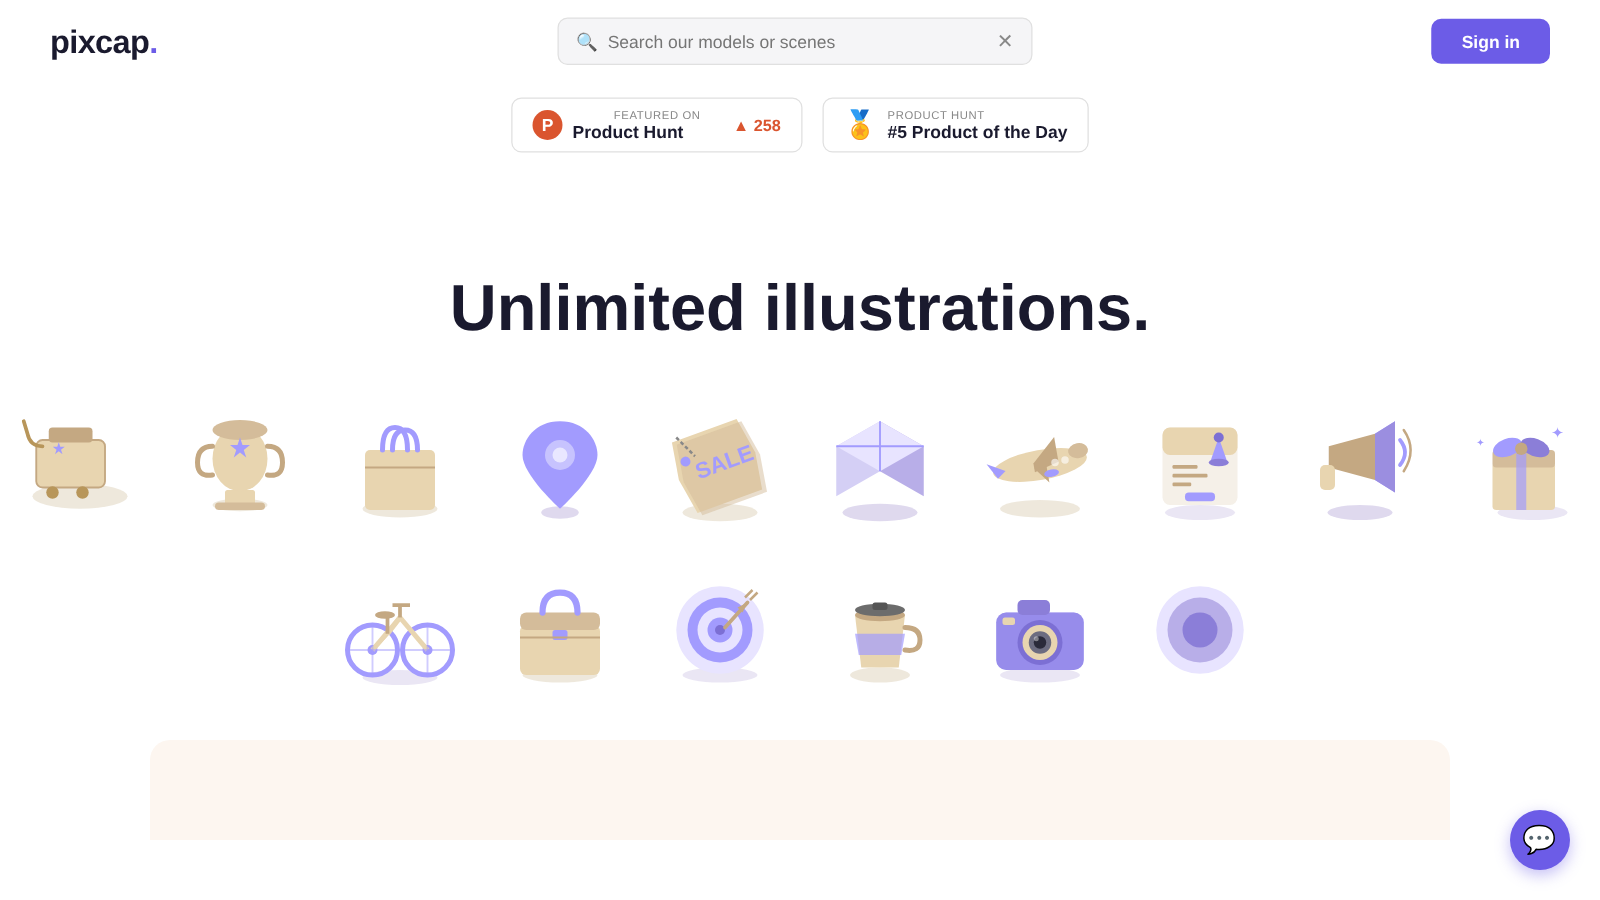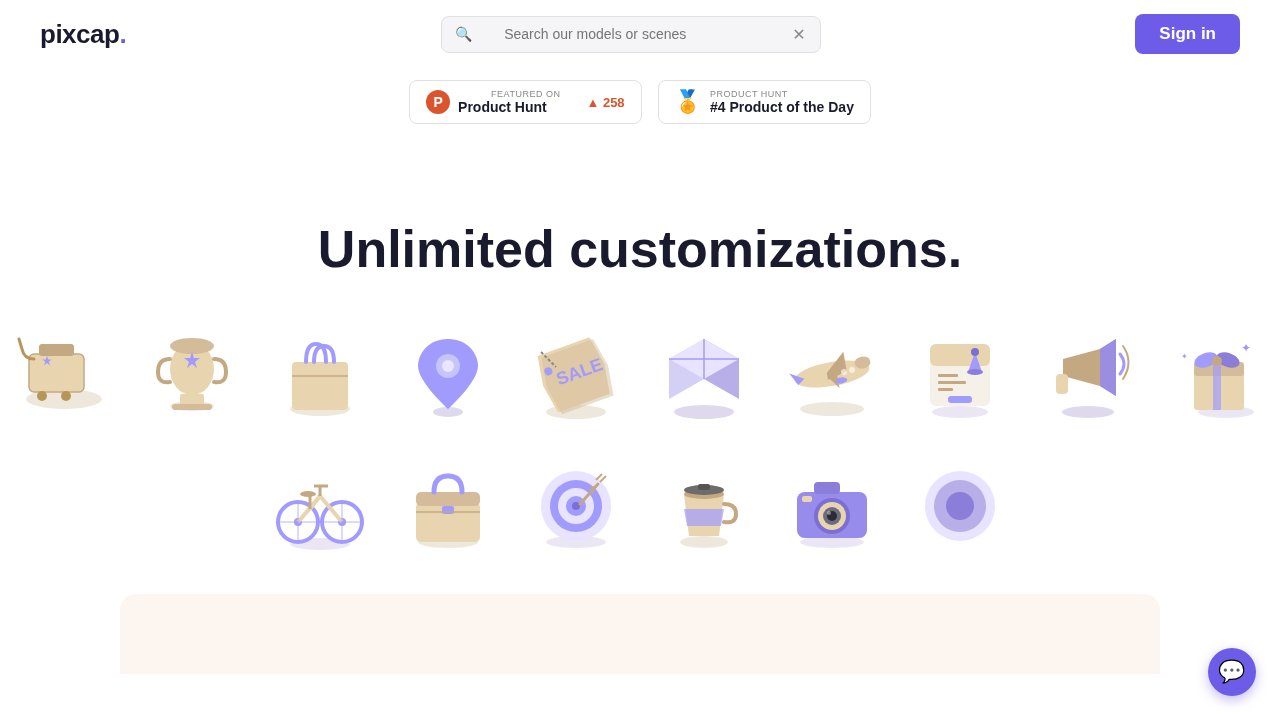--- a/index.html
+++ b/index.html
@@ -30,31 +30,30 @@
       width: 380px;
       gap: 8px;
     }
     .search-bar input {
       border: none;
       background: transparent;
       outline: none;
       font-size: 14px;
       color: #7f1d1d;
       width: 100%;
-      margin-left: 23px;
     }
     .search-icon { color: #888; font-size: 14px; }
     .clear-icon { color: #888; font-size: 16px; cursor: pointer; }
     .signin-btn {
       background: #6c5ce7;
       color: #fff;
       border: none;
       border-radius: 8px;
       padding: 10px 24px;
-      font-size: 17px;
+      font-size: 14px;
       font-weight: 600;
       cursor: pointer;
     }
 
     
     .badges-row {
       display: flex;
       justify-content: center;
       gap: 16px;
       margin-top: 12px;
@@ -190,29 +189,29 @@
     <div class="badge-info">
       <span class="badge-featured">FEATURED ON</span>
       <span class="badge-name">Product Hunt</span>
     </div>
     <span class="badge-count">▲ 258</span>
   </div>
   <div class="badge">
     <span class="badge-medal">🏅</span>
     <div class="badge-info">
       <span class="badge-product-label">PRODUCT HUNT</span>
-      <span class="badge-product-name">#4 Product of the Day</span>
+      <span class="badge-product-name">#5 Product of the Day</span>
     </div>
   </div>
 </div>
 
 <section class="hero">
   <h1 class="hero-title">
     <br>
-    <span>Unlimited customizations.</span>
+    <span>Unlimited illustrations.</span>
   </h1>
 </section>
 
 <div class="illustrations-section">
 
   <div class="illus-row">
 
     <div class="illus-item">
       <svg viewBox="0 0 100 100" class="illus-svg">
         <ellipse cx="50" cy="75" rx="38" ry="10" fill="rgba(200,180,140,0.3)"></ellipse>

